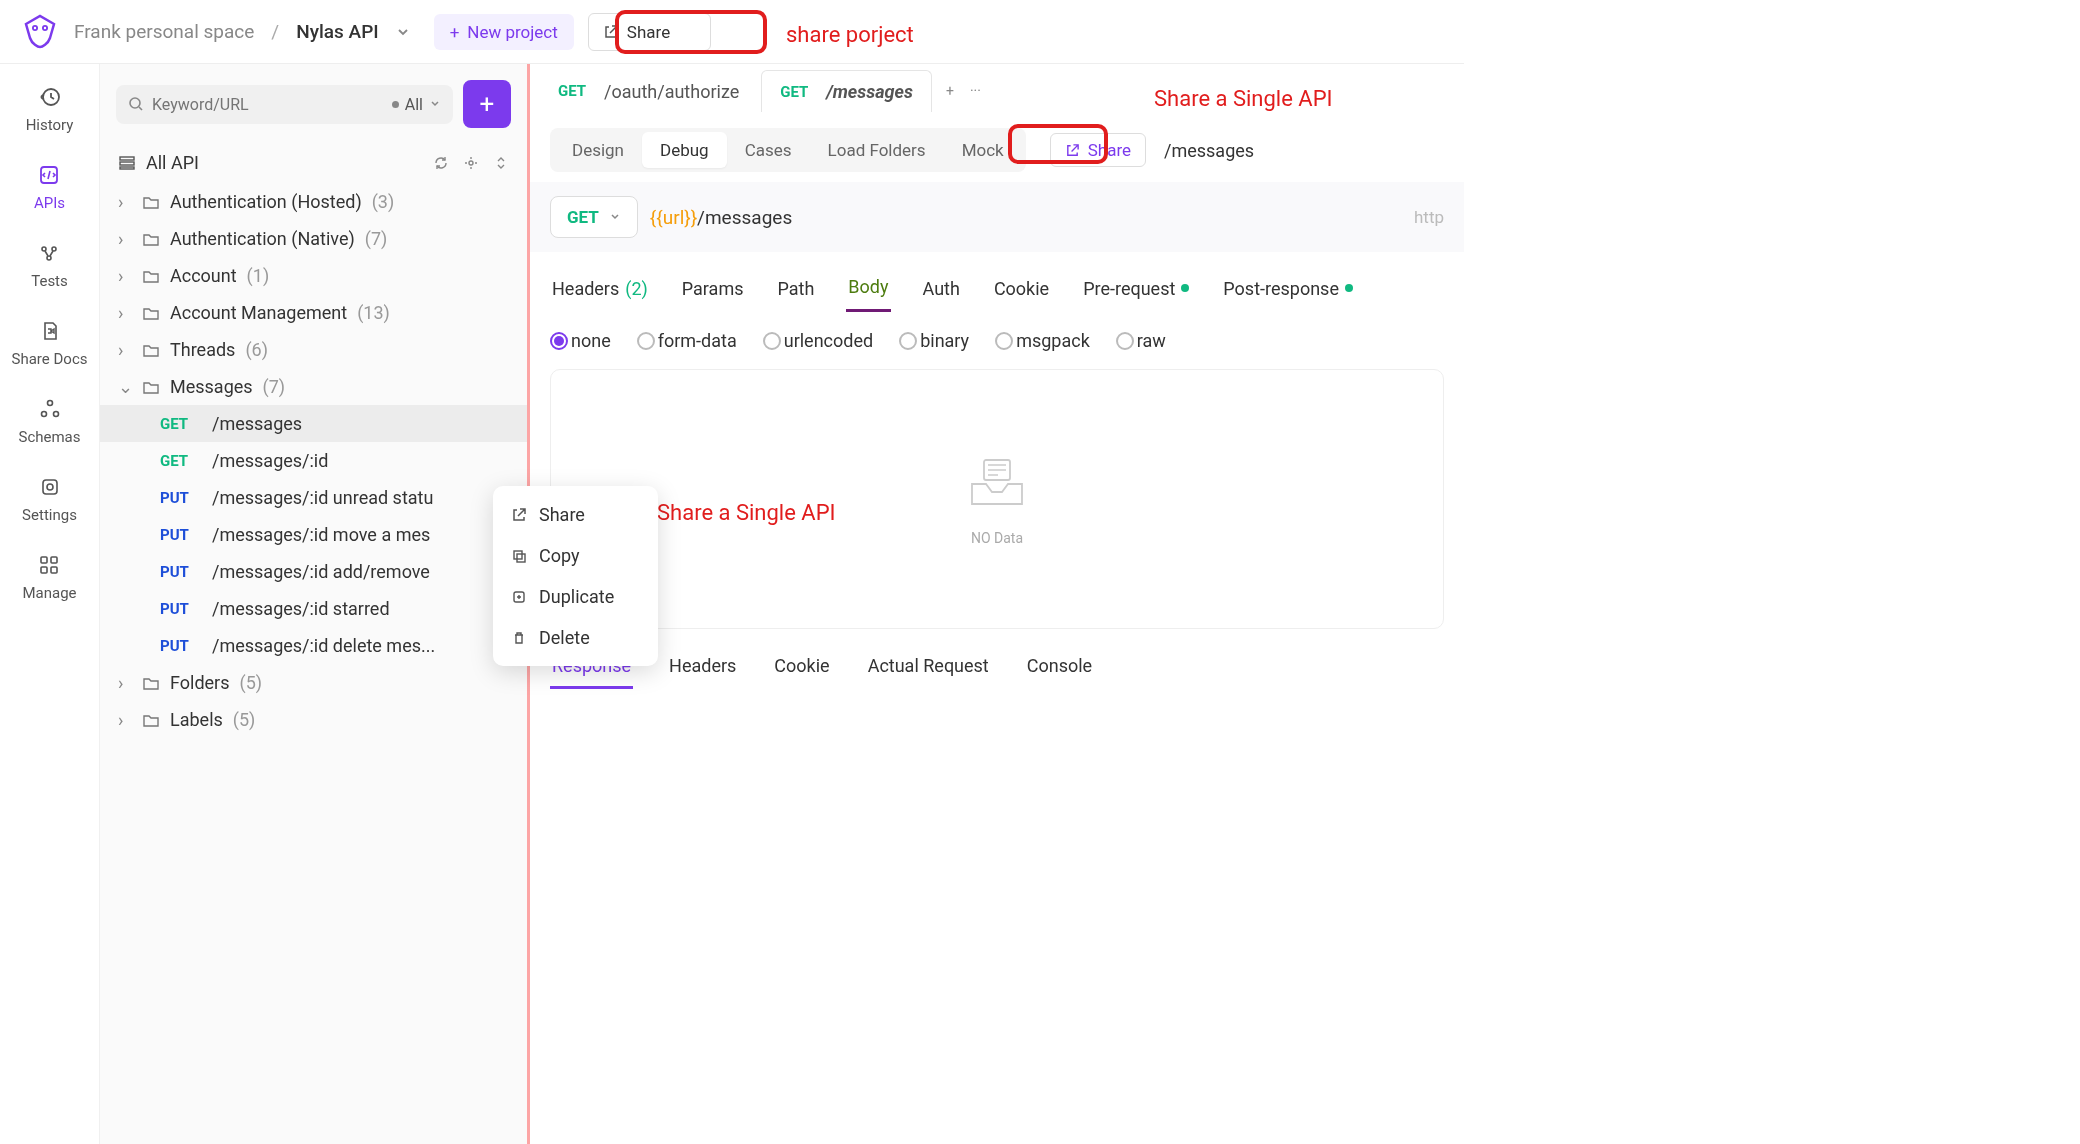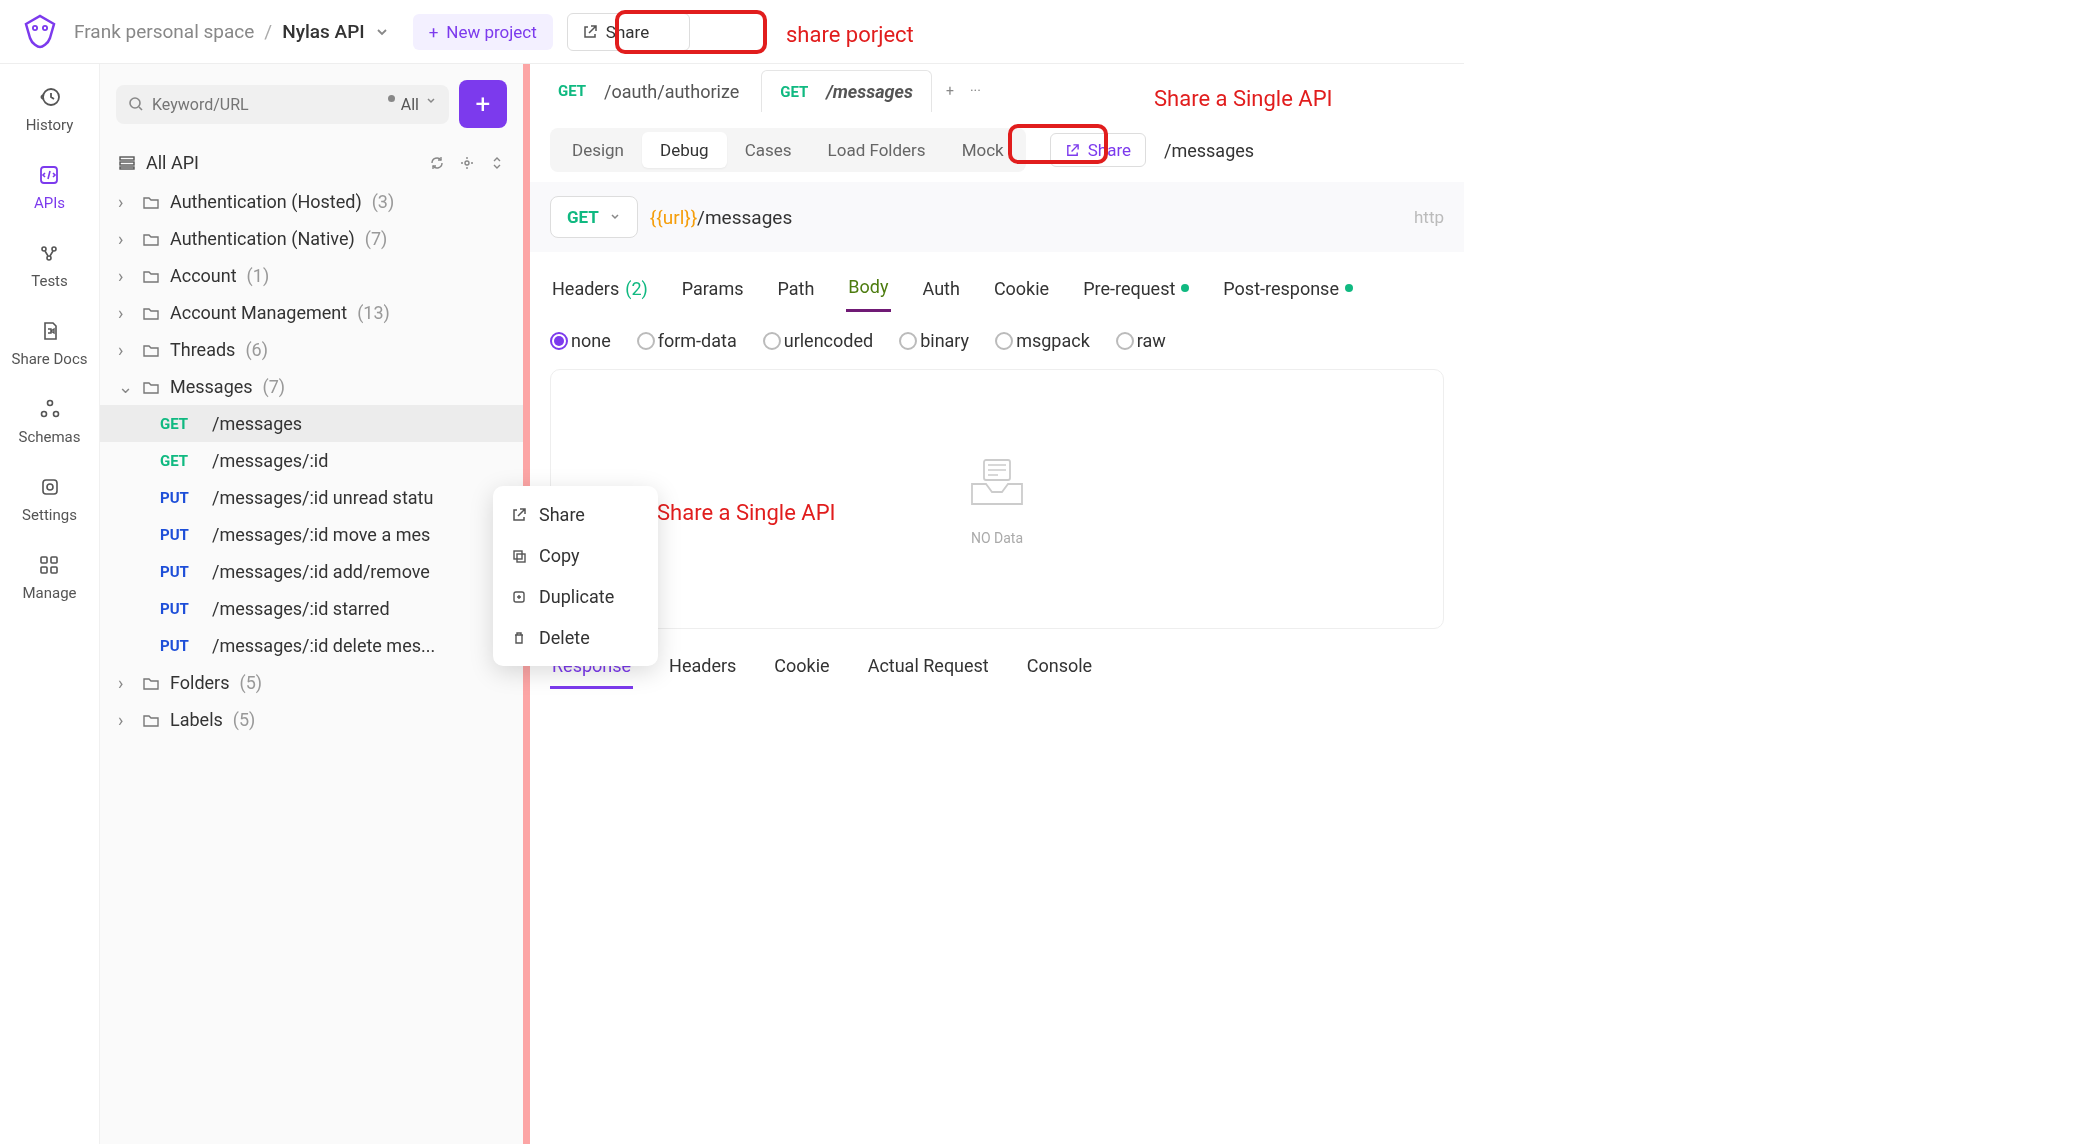--- a/index.html
+++ b/index.html
@@ -1,38 +1,38 @@
 <!DOCTYPE html>
 <html><head>
 <meta charset="utf-8">
 <style>
 * { margin:0; padding:0; box-sizing:border-box; font-family:-apple-system,BlinkMacSystemFont,"Segoe UI",Roboto,sans-serif; }
 body { background:#fff; color:#333; font-size:14px; overflow:hidden; width:2080px; height:1144px; transform-origin:top left; }
 .app { display:flex; flex-direction:column; height:1144px; width:1464px; position:relative; }
 .topbar { height:64px; border-bottom:1px solid #eee; display:flex; align-items:center; padding:0 20px; gap:14px; position:relative; }
 .logo { width:40px; height:40px; display:flex; align-items:center; justify-content:center; }
-.breadcrumb { display:flex; align-items:center; gap:10px; color:#888; font-size:19px; }
+.breadcrumb { display:flex; align-items:center; gap:17px; color:#888; font-size:19px; }
 .breadcrumb .sep { color:#aaa; }
 .breadcrumb .proj { color:#333; font-weight:500; }
 .btn { display:inline-flex; align-items:center; gap:8px; padding:8px 16px; border-radius:6px; font-size:17px; cursor:pointer; }
 .btn-newproj { background:#f3f0ff; color:#7c3aed; }
 .btn-share { background:#fff; border:1px solid #ddd; color:#333; }
 .topbar .btn-share { padding:8px 40px 8px 14px; }
 .annot-box { border:4px solid #e11d1d; border-radius:10px; position:absolute; pointer-events:none; }
 .annot-text { color:#e11d1d; font-size:22px; position:absolute; pointer-events:none; }
 .main { display:flex; flex:1; min-height:0; }
 .rail { width:100px; display:flex; flex-direction:column; align-items:center; padding-top:20px; gap:28px; border-right:1px solid #f0f0f0; background:#fff; }
 .rail-item { display:flex; flex-direction:column; align-items:center; gap:6px; color:#555; cursor:pointer; font-size:15px; }
 .rail-item.active { color:#7c3aed; }
 .rail-icon { width:26px; height:26px; display:flex; align-items:center; justify-content:center; }
-.sidebar { width:430px; background:#fafafa; display:flex; flex-direction:column; padding:16px 0 0 0; border-right:7px solid #fca5a5; }
+.sidebar { width:430px; background:#fafafa; display:flex; flex-direction:column; padding:16px 0 0 0; border-right:3px solid #fca5a5; }
 .search-row { display:flex; align-items:center; gap:10px; padding:0 16px 14px 16px; }
 .search-box { flex:1; display:flex; align-items:center; background:#f0f0f0; border-radius:8px; padding:10px 12px; color:#888; gap:8px; }
 .search-input { border:none; background:transparent; outline:none; font-size:16px; flex:1; color:#888; }
-.filter { display:flex; align-items:flex-start; gap:6px; color:#555; font-size:16px; }
+.filter { display:flex; align-items:center; gap:6px; color:#555; font-size:16px; }
 .filter-dot { width:7px; height:7px; border-radius:50%; background:#888; }
 .add-btn { width:48px; height:48px; background:#7c3aed; border-radius:8px; display:flex; align-items:center; justify-content:center; color:#fff; font-size:26px; cursor:pointer; }
 .allapi { display:flex; align-items:center; padding:10px 18px; gap:10px; font-size:18px; color:#333; }
 .allapi-actions { margin-left:auto; display:flex; gap:14px; color:#888; }
 .tree { flex:1; overflow:auto; }
 .tree-folder { display:flex; align-items:center; padding:8px 18px; gap:10px; font-size:18px; color:#333; cursor:pointer; }
 .tree-folder .chev { width:14px; color:#888; }
 .tree-folder .cnt { color:#999; }
 .tree-item { display:flex; align-items:center; padding:8px 18px 8px 60px; gap:14px; font-size:18px; color:#333; cursor:pointer; }
 .tree-item.selected { background:#ececec; }

